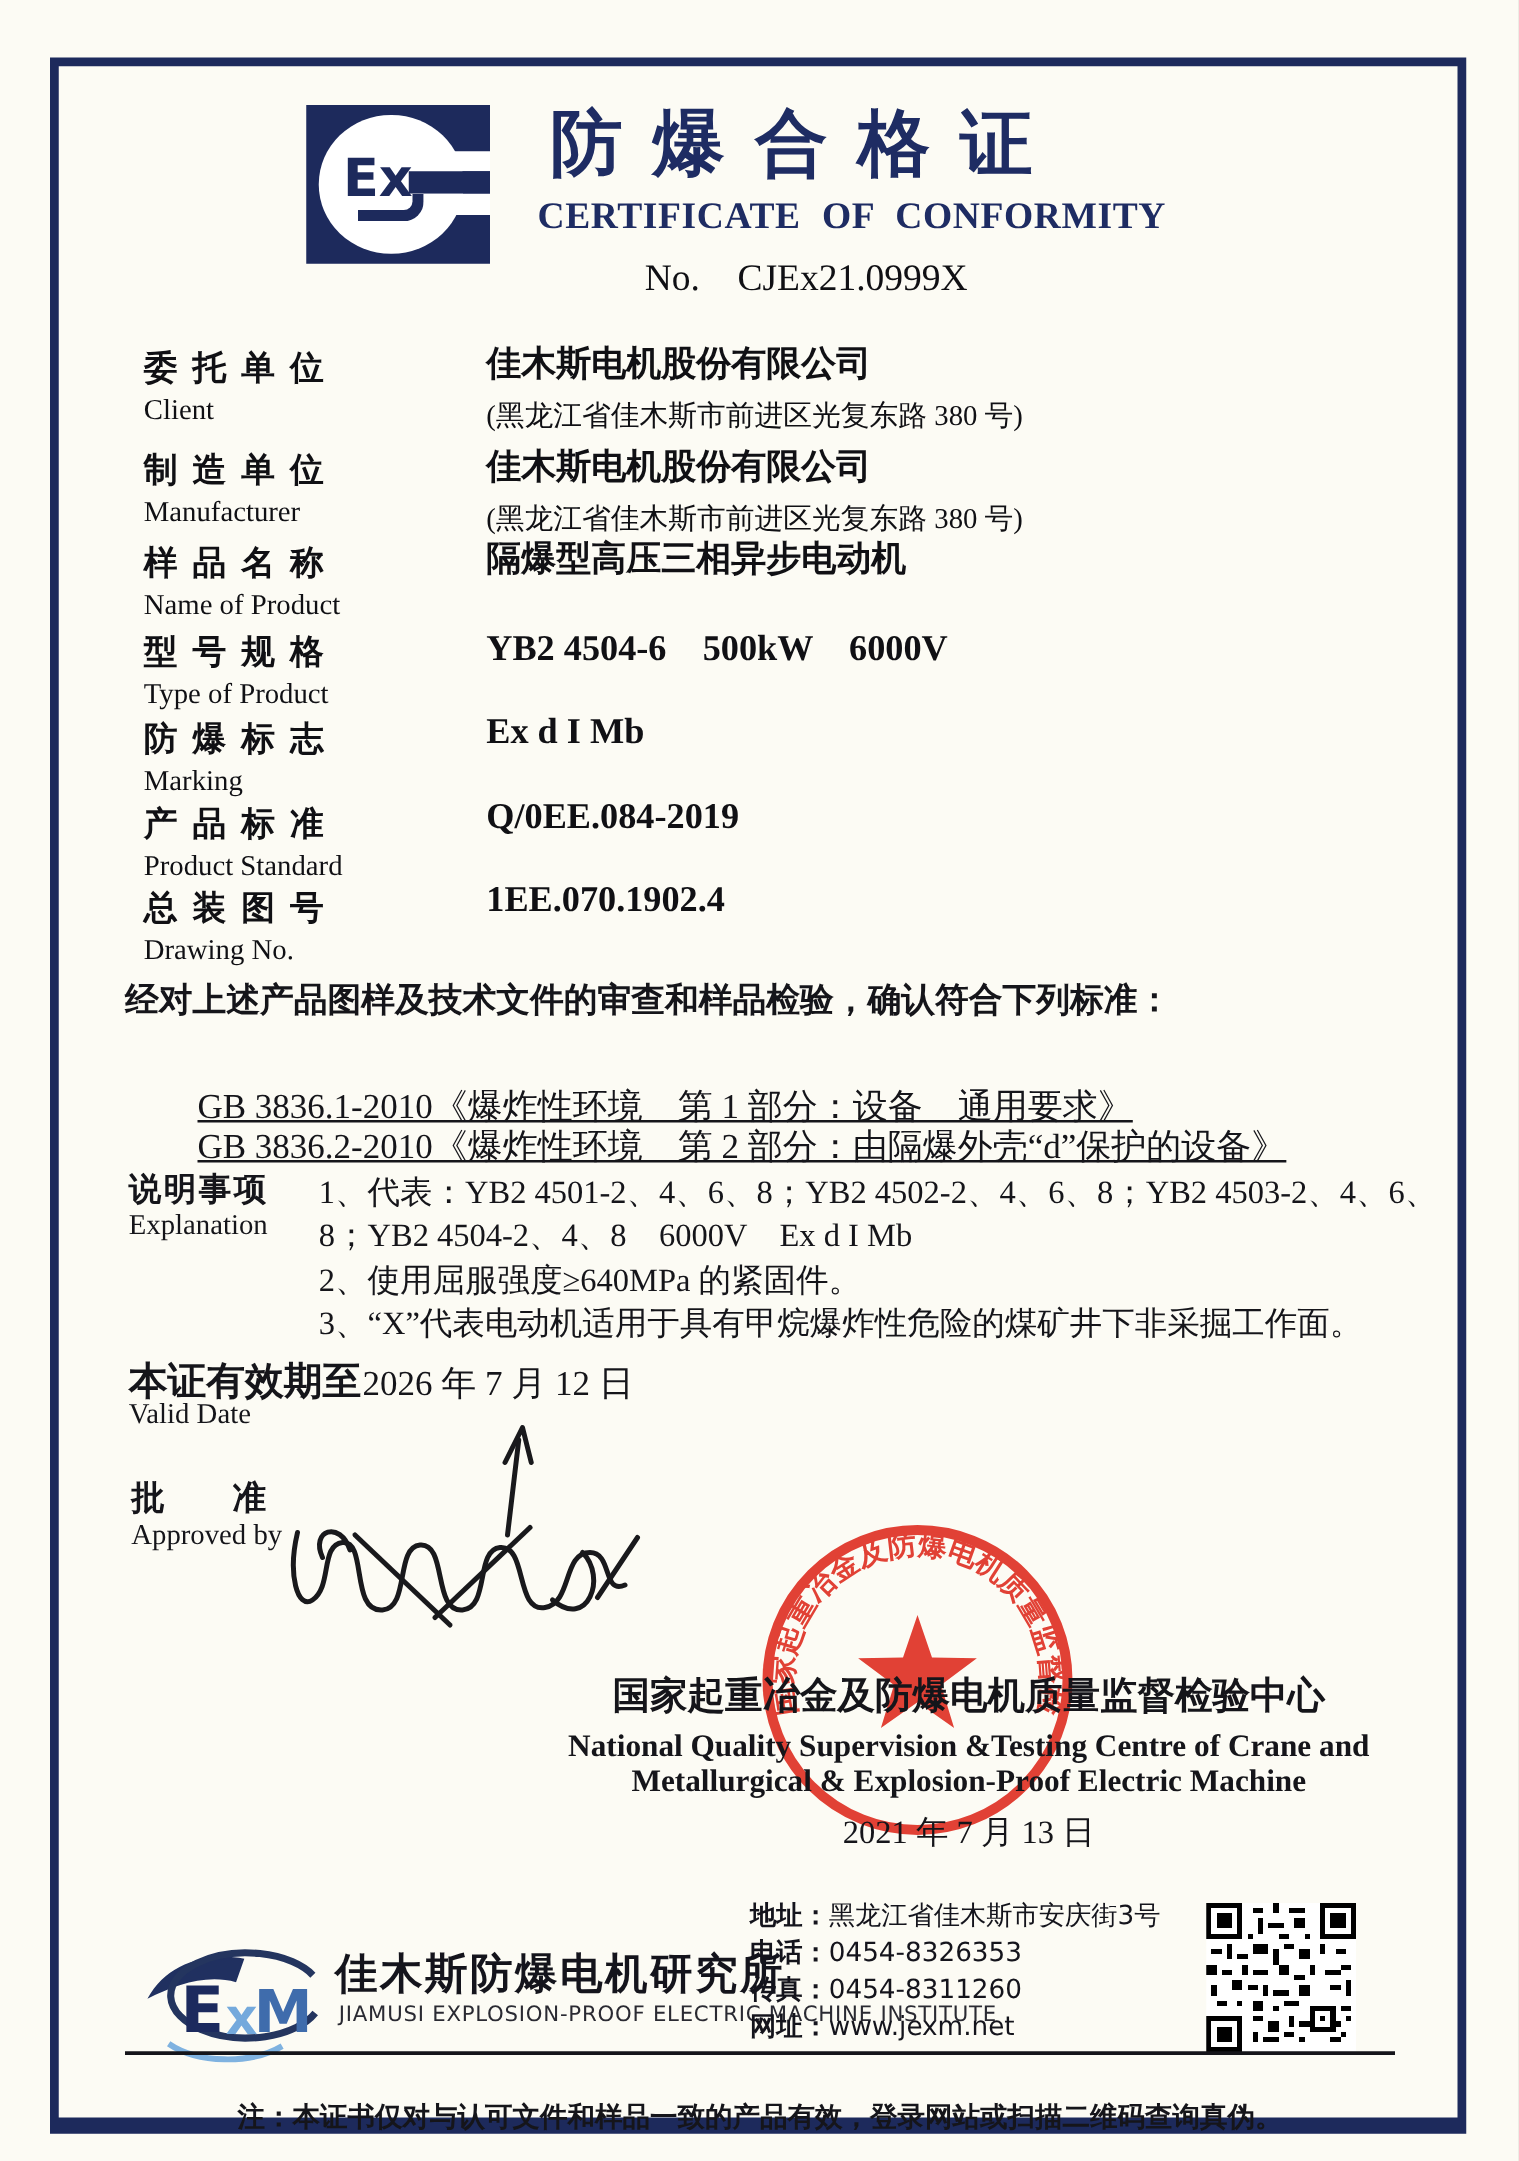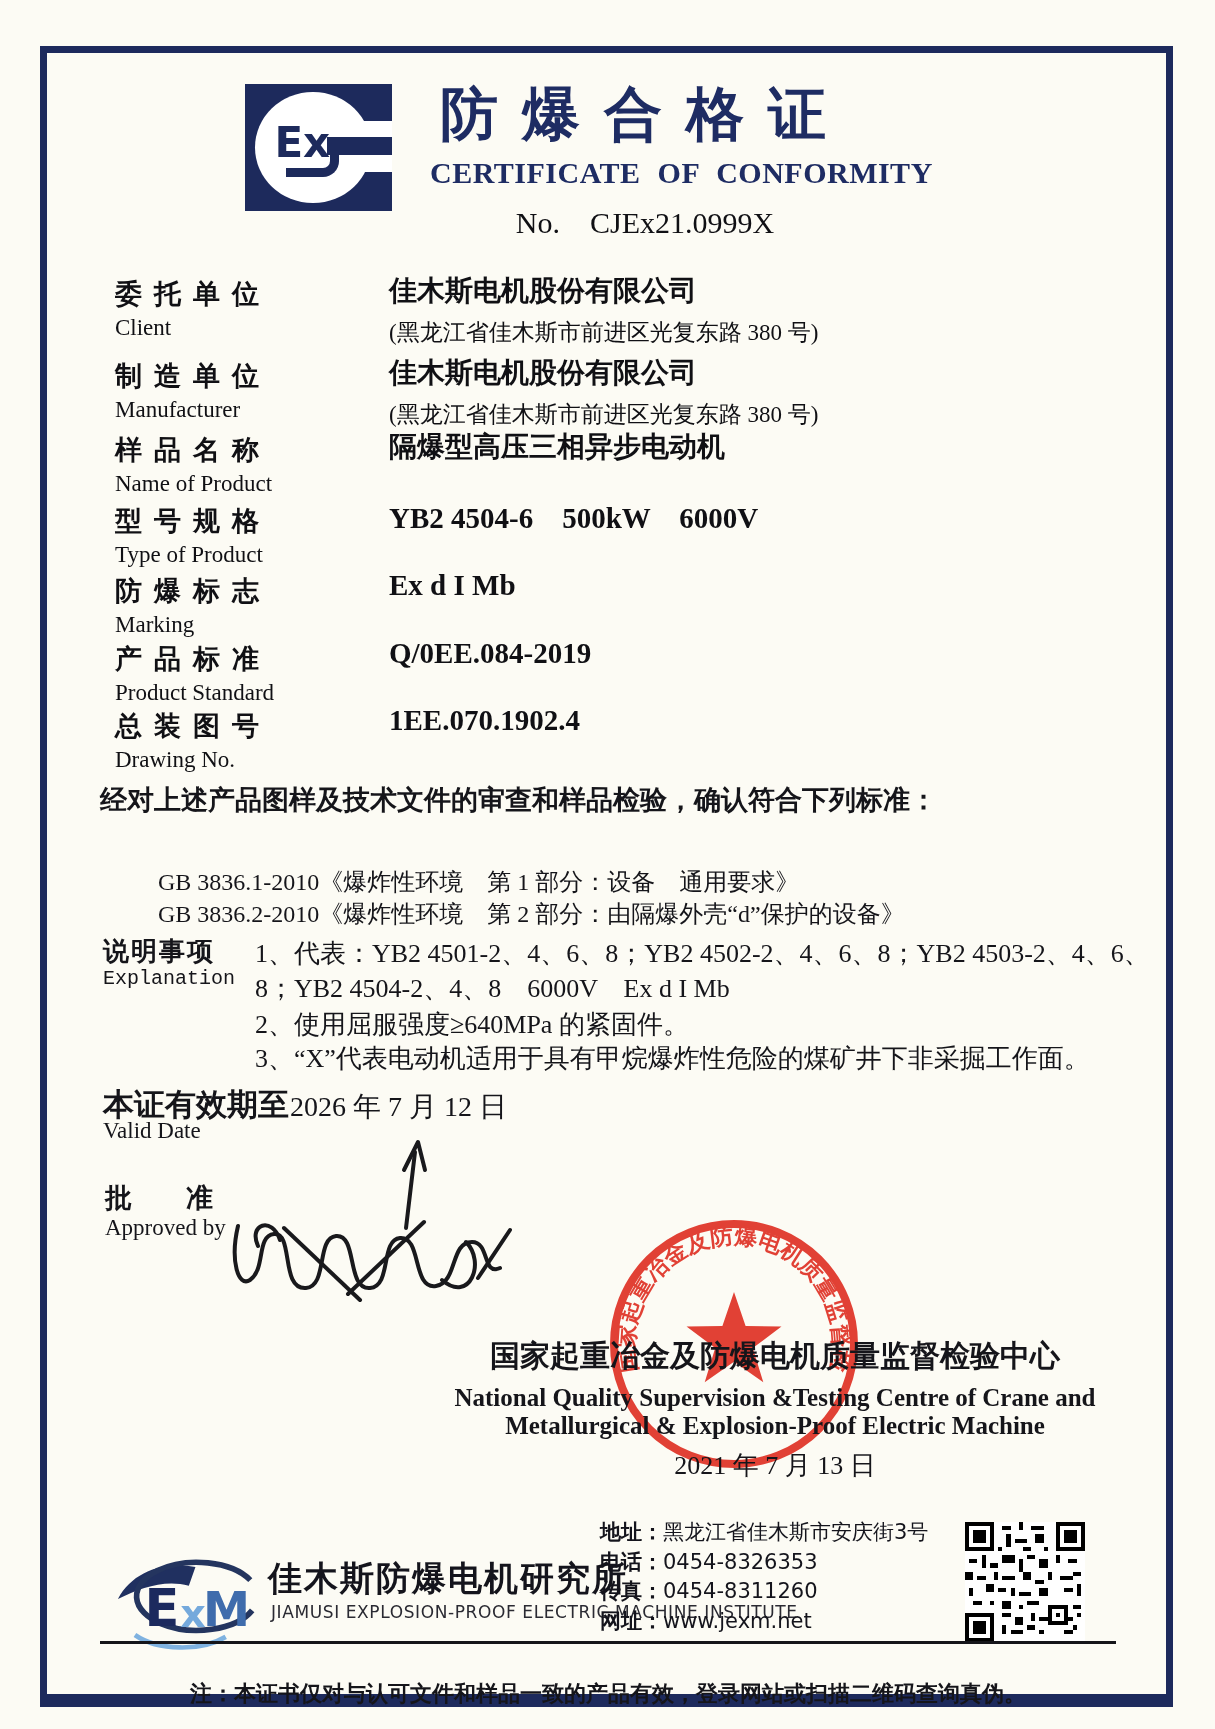--- a/index.html
+++ b/index.html
@@ -36,25 +36,25 @@
   .f-en{font-size:23px;margin-top:3px;color:#101014;}
   .f-val{position:absolute;left:251px;top:-4px;width:730px;margin-left:23px;}
   .f-v1{font-family:"DejaVu Sans","Liberation Sans",sans-serif;font-weight:bold;
     font-size:28px;color:#101014;white-space:nowrap;}
   .f-v1.serifv{font-family:"Liberation Serif","DejaVu Serif",serif;font-weight:bold;font-size:29px;}
   .f-v2{font-size:23px;margin-top:7px;color:#101014;white-space:nowrap;}
   
   .conf-cn{position:absolute;left:100px;top:782px;width:1015px;
     font-family:"DejaVu Sans","Liberation Sans",sans-serif;font-weight:bold;font-size:27px;white-space:nowrap;}
   .conf-en{position:absolute;left:101px;top:818px;width:1015px;font-size:24px;line-height:29px;}
-  .std-line{position:absolute;left:158px;font-size:24px;white-space:nowrap;}
+  .std-line{position:absolute;left:158px;font-size:28px;white-space:nowrap;text-decoration:underline;}
   
   .expl-lbl{position:absolute;left:103px;top:934px;font-family:"DejaVu Sans","Liberation Sans",sans-serif;
     font-weight:bold;font-size:26px;letter-spacing:2px;white-space:nowrap;}
-  .expl-en{position:absolute;left:103px;top:967px;font-size:20px;font-family:Liberation Mono, monospace;}
+  .expl-en{position:absolute;left:103px;top:967px;font-size:23px;}
   .expl-line{position:absolute;left:255px;font-size:26px;white-space:nowrap;}
   
   .valid-cn{position:absolute;left:103px;top:1084px;font-family:"DejaVu Sans","Liberation Sans",sans-serif;
     font-weight:bold;font-size:31px;white-space:nowrap;}
   .valid-en{position:absolute;left:103px;top:1118px;font-size:23px;}
   .valid-val{position:absolute;left:290px;top:1088px;font-size:28px;white-space:nowrap;}
   .appr-cn{position:absolute;left:105px;top:1180px;font-family:"DejaVu Sans","Liberation Sans",sans-serif;
     font-weight:bold;font-size:27px;white-space:nowrap;}
   .appr-en{position:absolute;left:105px;top:1215px;font-size:23px;}
   .signature{position:absolute;left:228px;top:1128px;width:302px;height:205px;}

